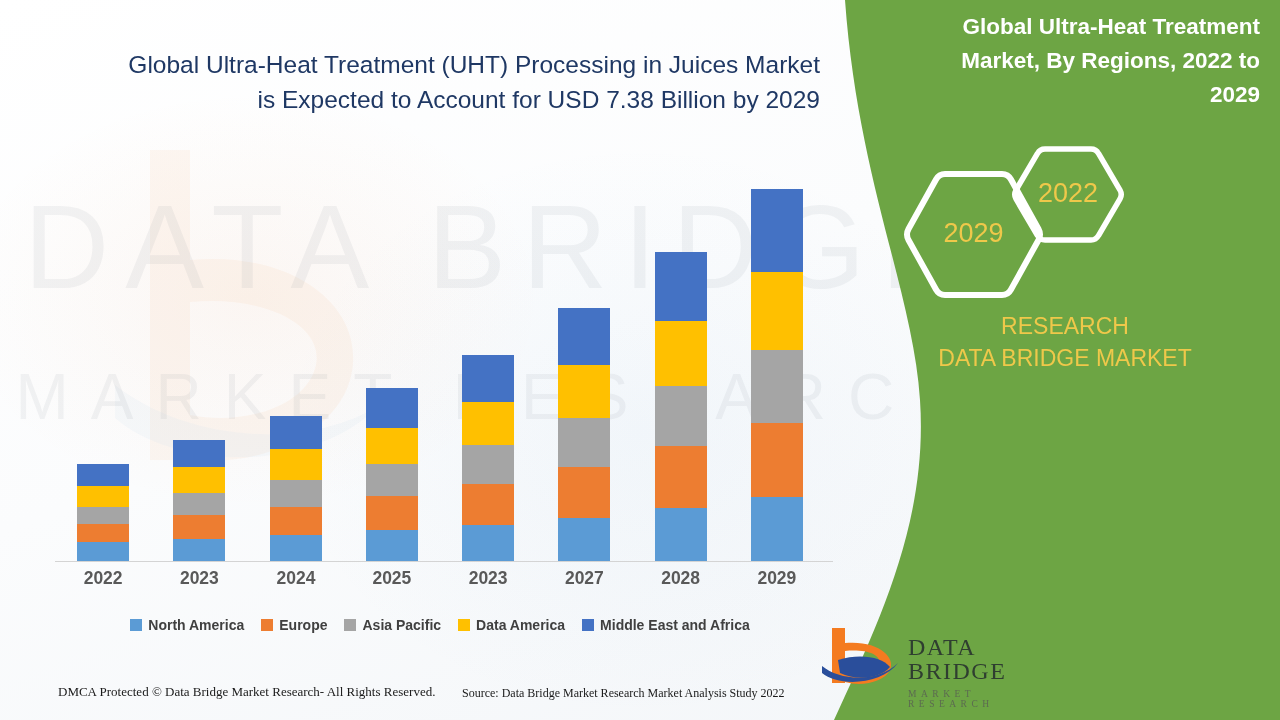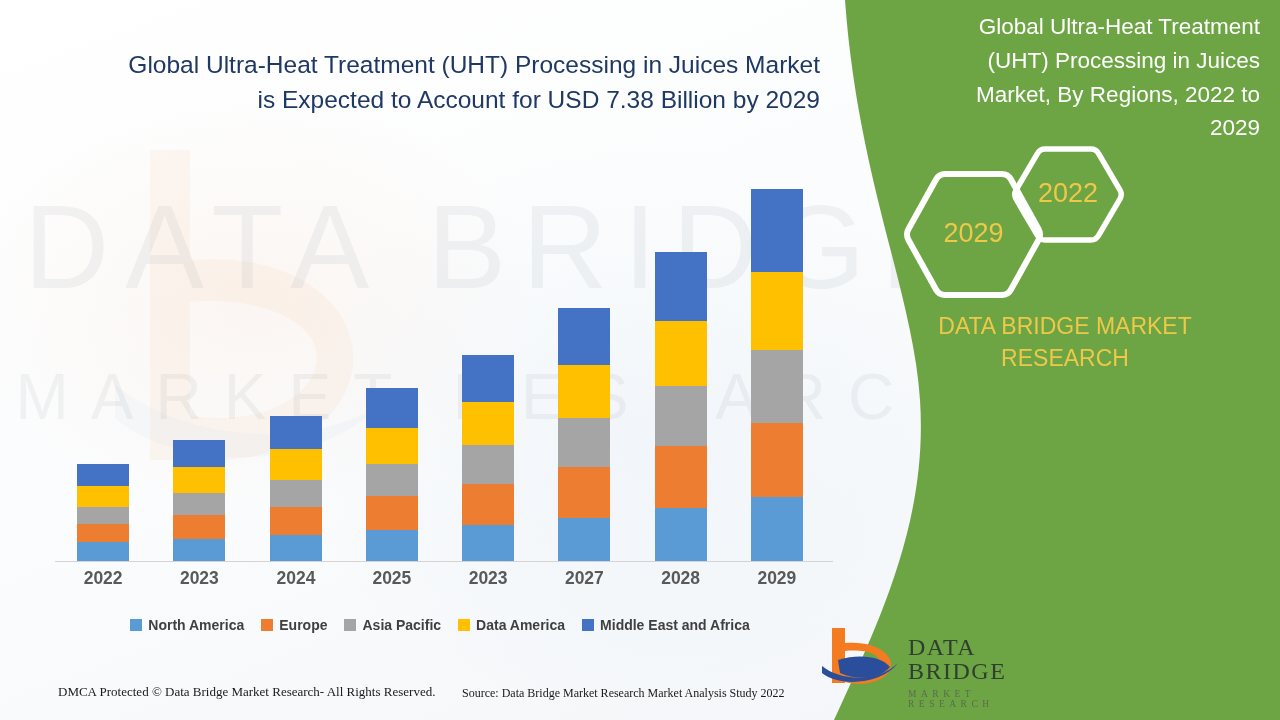--- a/index.html
+++ b/index.html
@@ -81,21 +81,21 @@
     font-family:"Liberation Serif", serif;
     font-size:12px; color:#1a1a1a; white-space:nowrap;
   }
 
   
   #green-panel { position:absolute; right:0; top:0; width:470px; height:720px; }
   #green-svg { position:absolute; right:0; top:0; width:470px; height:720px; }
   #panel-title {
     position:absolute; left:110px; top:10px; width:340px;
     text-align:right; color:#ffffff;
-    font-size:22.5px; line-height:1.5; font-weight:400;
+    font-size:22.5px; line-height:1.5; font-weight:700;
   }
   #hex-wrap { position:absolute; left:85px; top:140px; width:250px; height:165px; }
   #brand-name {
     position:absolute; left:55px; top:310px; width:400px;
     text-align:center; color:#EFC84A;
     font-size:23px; line-height:1.4; font-weight:400;
   }
   #dbmr-logo { position:absolute; left:10px; top:625px; width:240px; height:72px; }
   #logo-text { position:absolute; left:88px; top:10px; }
   #logo-title {
@@ -227,39 +227,38 @@
 <div id="footer-left">DMCA Protected © Data Bridge Market Research- All Rights Reserved.</div>
 <div id="footer-source">Source: Data Bridge Market Research Market Analysis Study 2022</div>
 
 <div id="green-panel">
   <svg id="green-svg" viewBox="0 0 470 720" preserveAspectRatio="none">
     <path d="M 35 0 L 470 0 L 470 720 L 24 720 C 70 620, 118 520, 110 400 C 103 292, 48 180, 35 0 Z" fill="#6DA544"></path>
   </svg>
 
   <div id="panel-title">
     <div>Global Ultra-Heat Treatment</div>
-    <div>(UHT) Processing in Juices</div>
     <div>Market, By Regions, 2022 to</div>
     <div>2029</div>
   </div>
 
   <div id="hex-wrap">
     <svg viewBox="0 0 250 165" width="250" height="165">
 
       <path d="M150 9 L196 9 Q201 9 203.5 13.5 L225 50 Q227.5 54.5 225 59 L203.5 95.5 Q201 100 196 100 L150 100 Q145 100 142.5 95.5 L121 59 Q118.5 54.5 121 50 L142.5 13.5 Q145 9 150 9 Z" fill="none" stroke="#ffffff" stroke-width="5.5"></path>
 
       <path d="M50 34 L107 34 Q113 34 116 39.5 L143.5 89 Q146.5 94.5 143.5 100 L116 149.5 Q113 155 107 155 L50 155 Q44 155 41 149.5 L13.5 100 Q10.5 94.5 13.5 89 L41 39.5 Q44 34 50 34 Z" fill="none" stroke="#ffffff" stroke-width="6"></path>
       <text id="hex-label-2022" x="173" y="55" text-anchor="middle" dominant-baseline="middle" font-family="Liberation Sans, sans-serif" font-size="27" fill="#EFC84A">2022</text>
       <text id="hex-label-2029" x="78.5" y="95" text-anchor="middle" dominant-baseline="middle" font-family="Liberation Sans, sans-serif" font-size="27" fill="#EFC84A">2029</text>
     </svg>
   </div>
 
   <div id="brand-name">
+    <div>RESEARCH</div>
     <div>DATA BRIDGE MARKET</div>
-    <div>RESEARCH</div>
   </div>
 
   <div id="dbmr-logo">
     <svg width="80" height="62" viewBox="0 0 80 62">
       <path d="M12 3 L25 3 L25 58 L12 58 Z" fill="#F47B20"></path>
       <path d="M25 18 C 58 15, 76 32, 70 45 C 64 57, 42 62, 25 57 L25 46 C 40 50, 57 46, 59 38 C 61 29, 45 24, 25 26 Z" fill="#F47B20"></path>
       <path d="M2 41 C 20 56, 58 58, 78 38 C 62 60, 18 62, 2 48 Z" fill="#2A4E9B"></path>
       <path d="M18 35 C 40 28, 62 32, 70 42 C 60 54, 36 56, 20 48 Z" fill="#2A4E9B"></path>
     </svg>
     <div id="logo-text">

